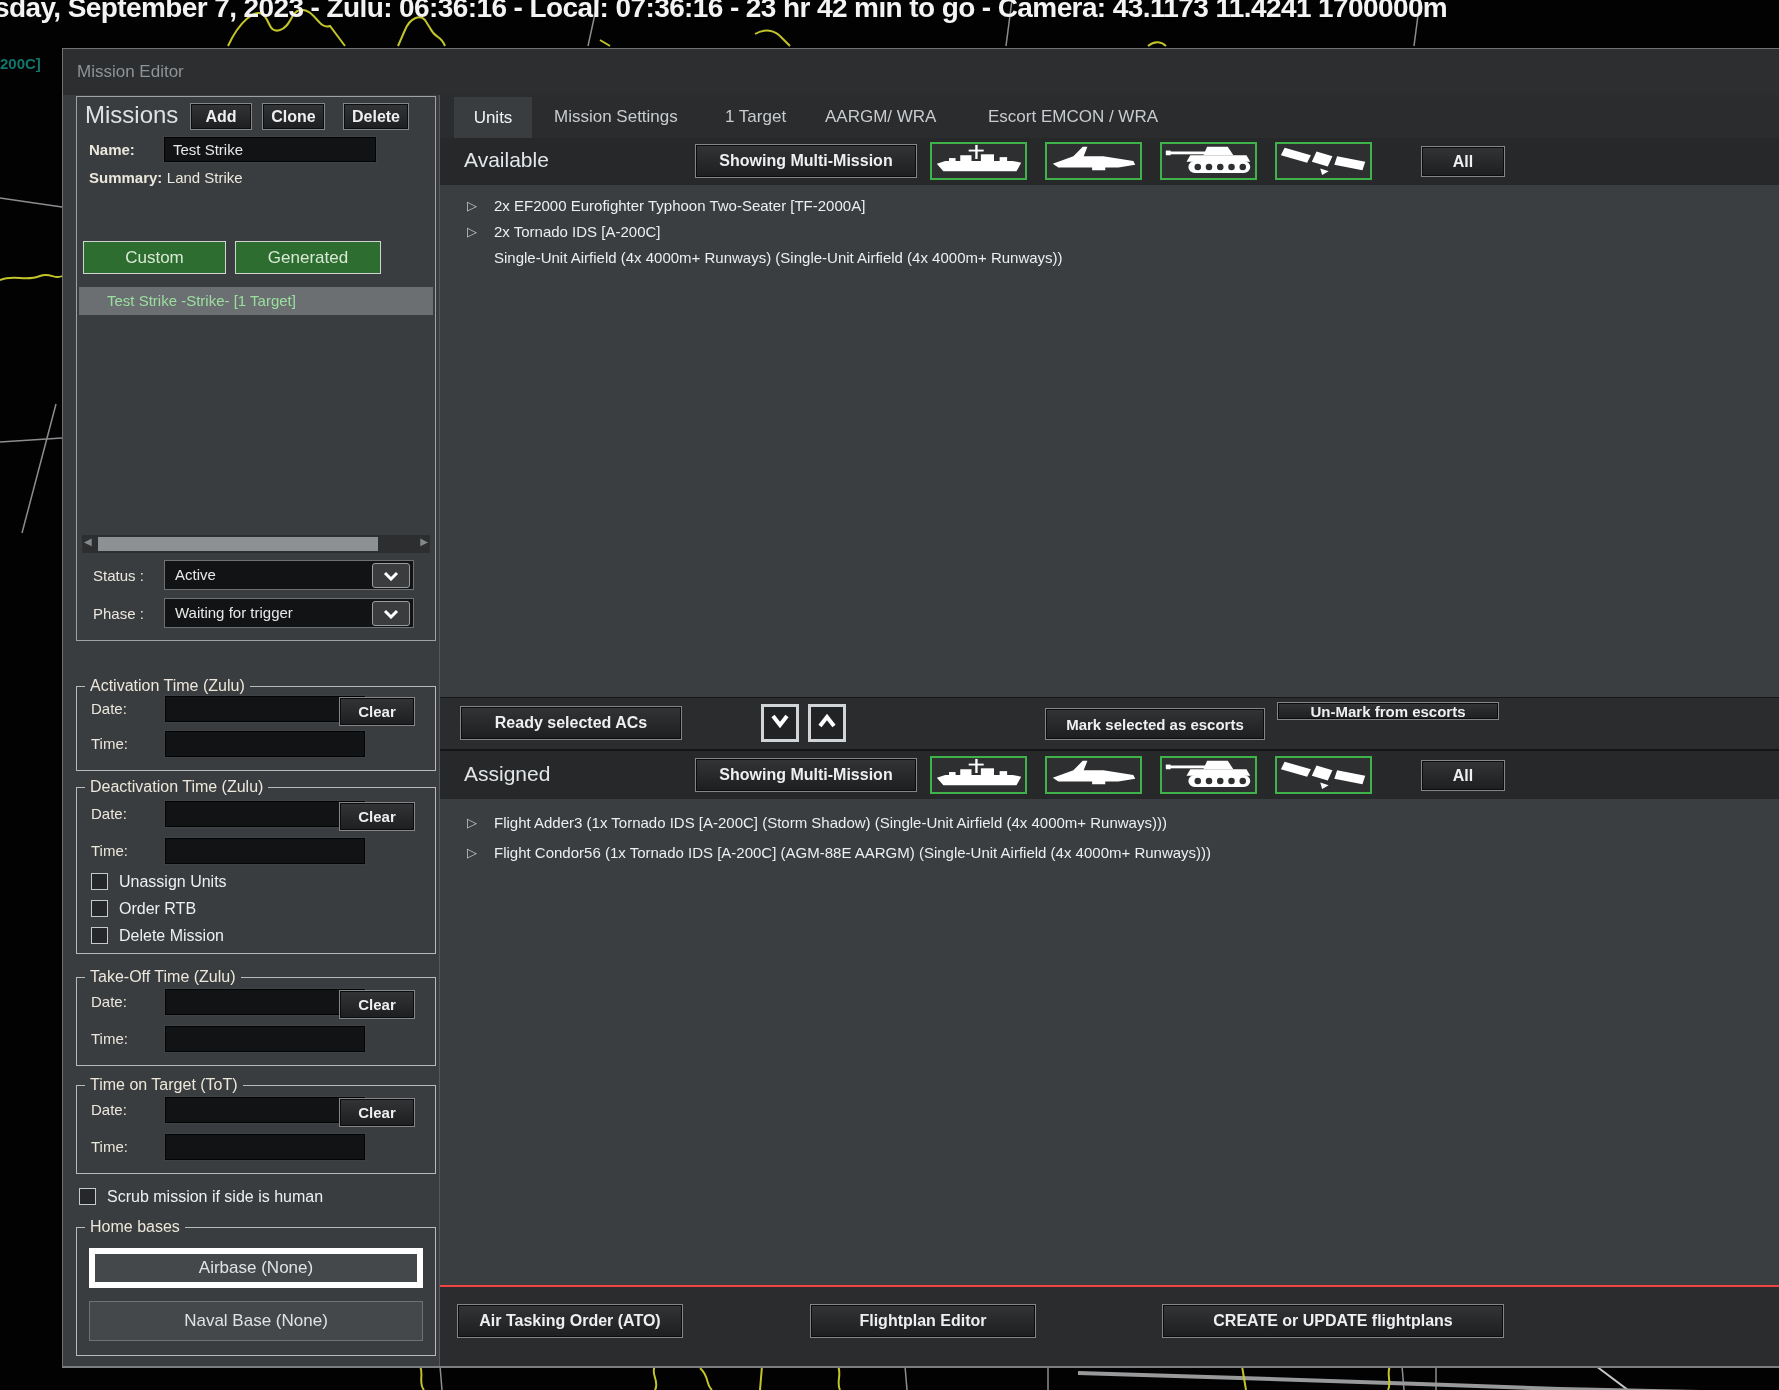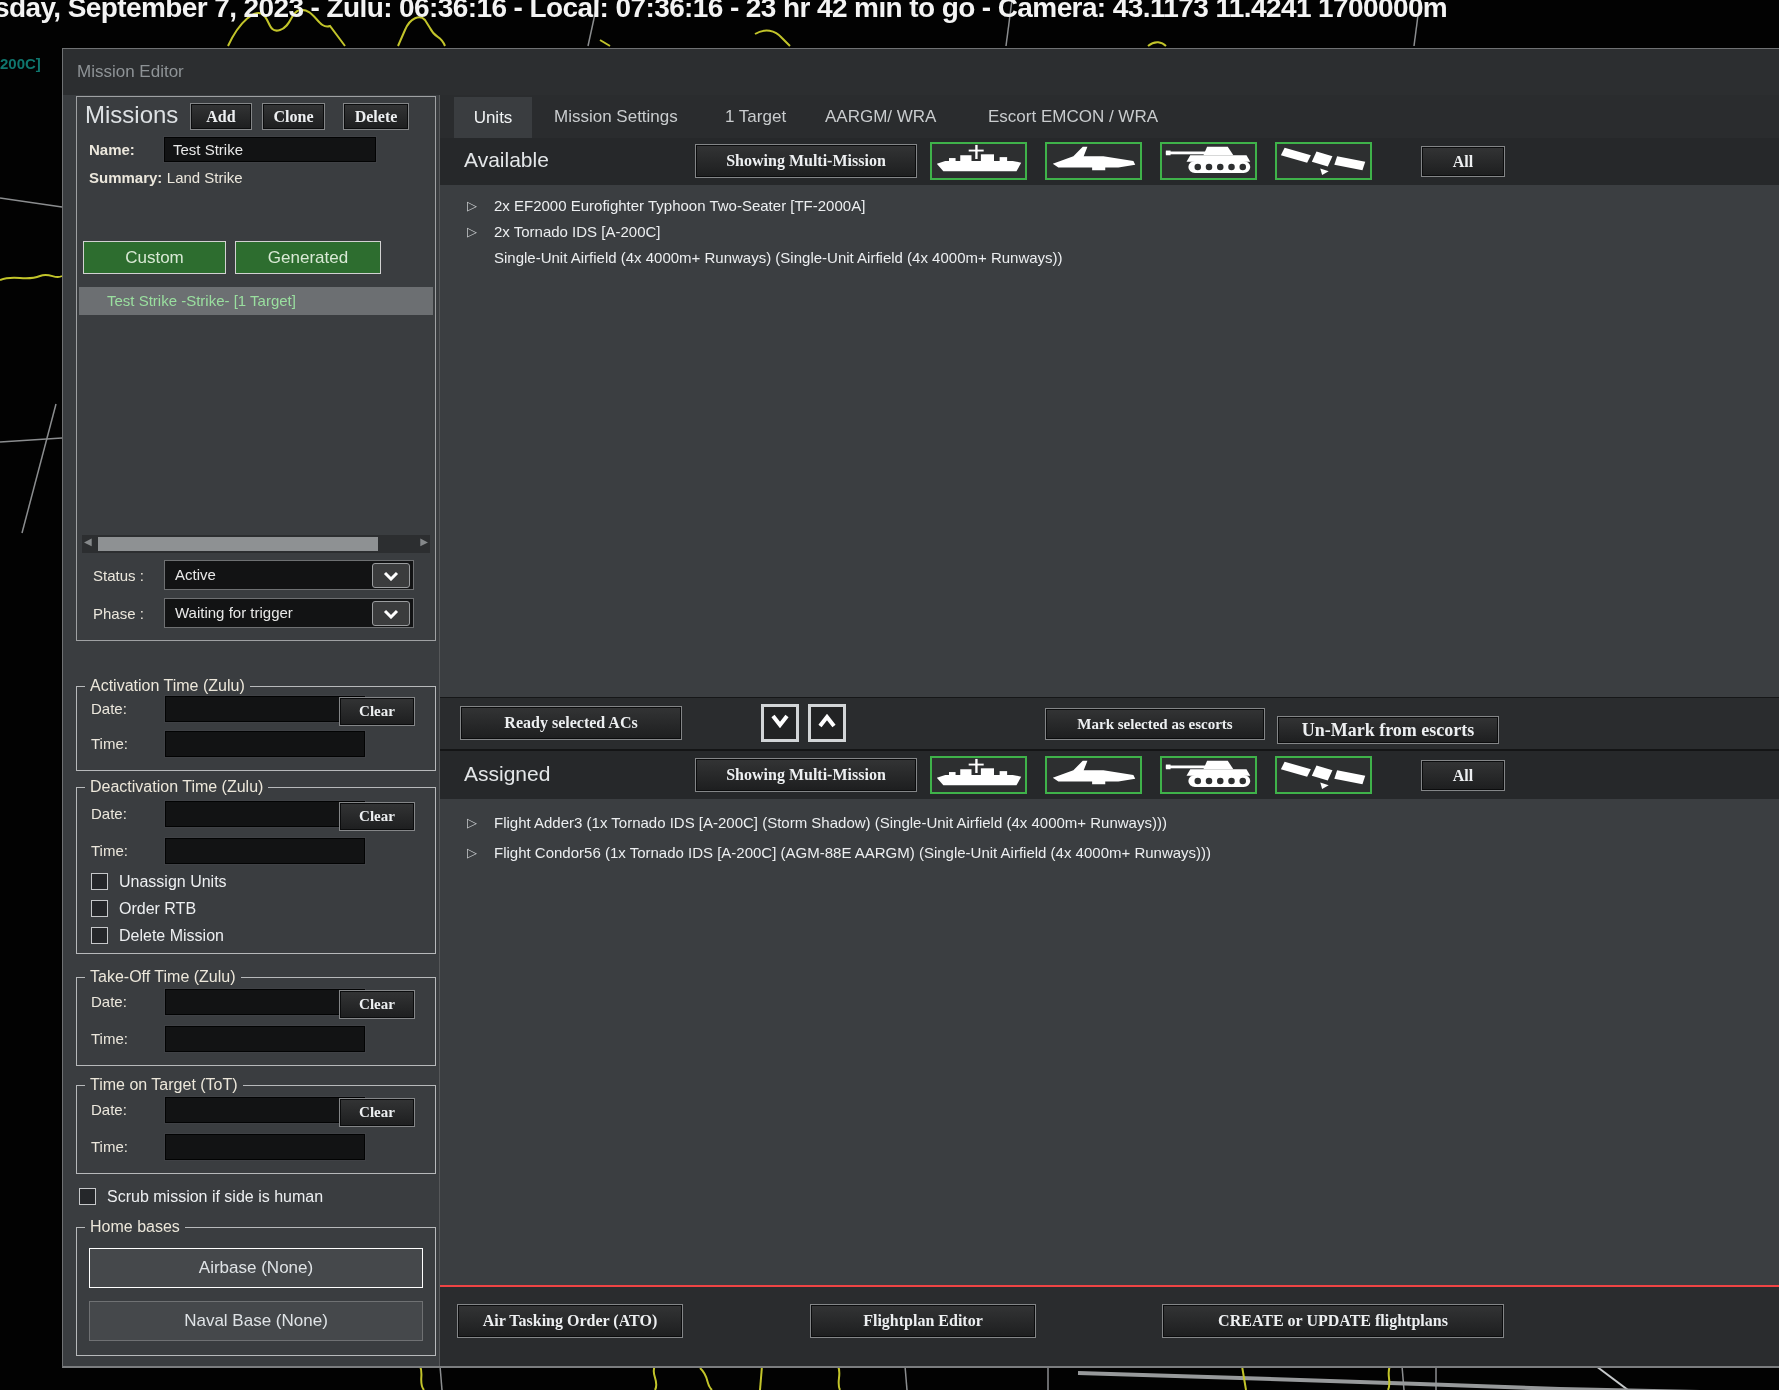--- a/index.html
+++ b/index.html
@@ -18,21 +18,21 @@
       border-top:1px solid #6f7173;border-left:1px solid #6f7173;border-bottom:2px solid #7b7d7f;}
   #titlebar{position:absolute;left:0;top:0;right:0;height:46px;background:#2c2e30;
       border-bottom:1px solid #242628;color:#8e9396;font-size:17px;line-height:46px;padding-left:14px;}
   #left-col{position:absolute;left:0;top:46px;width:376px;bottom:0;background:#3a3d40;}
   #right-col{position:absolute;left:376px;top:46px;right:0;bottom:0;background:#a3a3a3;
       border-left:1px solid #56585a;}
 
   
   .btn{display:flex;align-items:center;justify-content:center;box-sizing:border-box;
       background:linear-gradient(#333435,#1d1e1f);border:1px solid #848688;
-      box-shadow:inset 0 0 0 1px #0b0c0d;color:#edeff1;font-size:16px;font-weight:700;cursor:default;font-family:Liberation Serif, serif;}
+      box-shadow:inset 0 0 0 1px #0b0c0d;color:#edeff1;font-size:16px;font-weight:700;cursor:default;}
   .btn-green{display:flex;align-items:center;justify-content:center;box-sizing:border-box;
       background:#2d6d2f;border:1px solid #d2d2d2;color:#d9e9d5;font-size:17px;}
   .input{box-sizing:border-box;background:#121314;border:1px solid #020303;
       box-shadow:0 0 0 1px #55575933;color:#e8e8e8;font-size:15px;padding:0 8px;
       font-family:"Liberation Sans",sans-serif;}
   .lbl{color:#ebe7dc;font-size:15px;}
   .cb{box-sizing:border-box;width:17px;height:17px;border:1px solid #c6c8ca;background:#25272a;display:inline-block;}
   .group{position:absolute;border:1px solid #b7b9bb;box-sizing:border-box;}
   .group-title{position:absolute;top:-10px;left:8px;background:#3a3d40;padding:0 5px;
       font-size:16px;color:#ece7da;white-space:nowrap;}
@@ -190,21 +190,21 @@
         <div class="btn abs" style="left:262px;top:12px;width:76px;height:29px;font-size:15px;">Clear</div>
         <span class="lbl abs" style="left:14px;top:52px;">Time:</span>
         <div class="input abs" style="left:88px;top:48px;width:200px;height:26px;"></div>
       </div>
 
       <span class="cb abs" style="left:16px;top:1093px;"></span>
       <span class="abs" style="left:44px;top:1093px;font-size:16px;color:#edeff1;">Scrub mission if side is human</span>
 
       <div class="group" style="left:13px;top:1132px;width:360px;height:129px;">
         <span class="group-title">Home bases</span>
-        <div class="abs" style="left:12px;top:20px;width:334px;height:40px;background:#45484b;border:1px solid #ffffff;
+        <div class="abs" style="left:12px;top:20px;width:334px;height:40px;background:#45484b;border:6px solid #ffffff;
                     box-sizing:border-box;display:flex;align-items:center;justify-content:center;
                     color:#dfe3e6;font-size:17px;">Airbase (None)</div>
         <div class="abs" style="left:12px;top:73px;width:334px;height:40px;background:#45484b;border:1px solid #6f7173;
                     box-sizing:border-box;display:flex;align-items:center;justify-content:center;
                     color:#dfe3e6;font-size:17px;">Naval Base (None)</div>
       </div>
     </div>
 
     <div id="right-col">
 
@@ -288,21 +288,21 @@
                 <path d="M3,2 L10,11 L17,2" stroke="#fff" stroke-width="4" fill="none"></path>
               </svg></span>
         </div>
         <div class="sortbtn" style="left:368px;top:6px;">
           <span>
             <svg width="20" height="14">
                 <path d="M3,12 L10,3 L17,12" stroke="#fff" stroke-width="4" fill="none"></path>
               </svg></span>
         </div>
         <div class="btn abs" style="left:605px;top:10px;width:220px;height:32px;font-size:15px;">Mark selected as escorts</div>
-        <div class="btn abs" style="left:837px;top:18px;width:222px;height:28px;font-size:18px;">Un-Mark from escorts</div>
+        <div class="btn abs" style="left:837px;top:4px;width:222px;height:18px;font-size:15px;">Un-Mark from escorts</div>
       </div>
       <div class="abs" style="left:0;top:654px;right:0;height:2px;background:#141516;"></div>
 
       <div class="abs" style="left:0;top:656px;right:0;height:48px;background:#26282a;">
         <span class="strip-title abs" style="left:24px;top:11px;">Assigned</span>
         <div class="btn abs" style="left:255px;top:7px;width:222px;height:34px;">Showing Multi-Mission</div>
         <div class="iconbtn" style="left:490px;top:5px;">
           <span>
             <svg width="90" height="32" viewBox="0 0 96 34" fill="#fff">
               <rect x="44" y="2" width="2.5" height="15"></rect>

